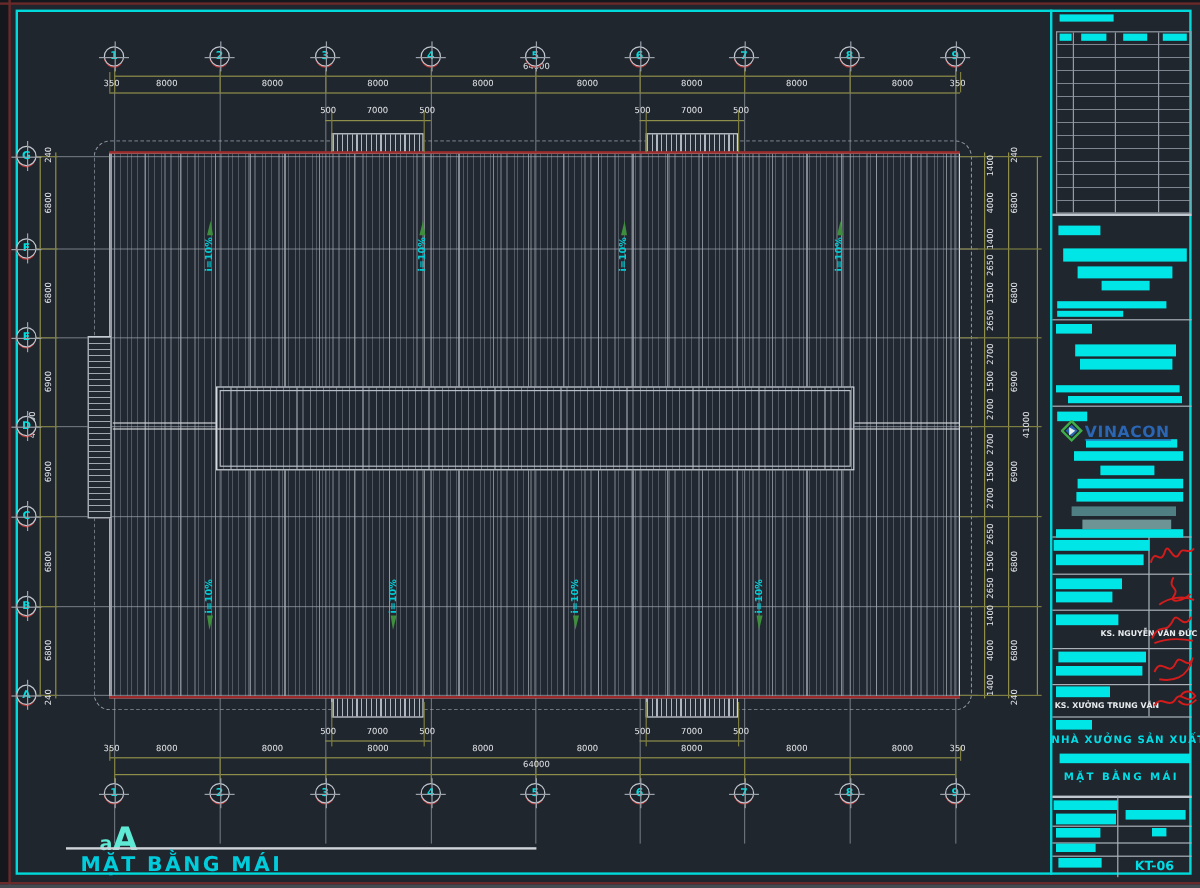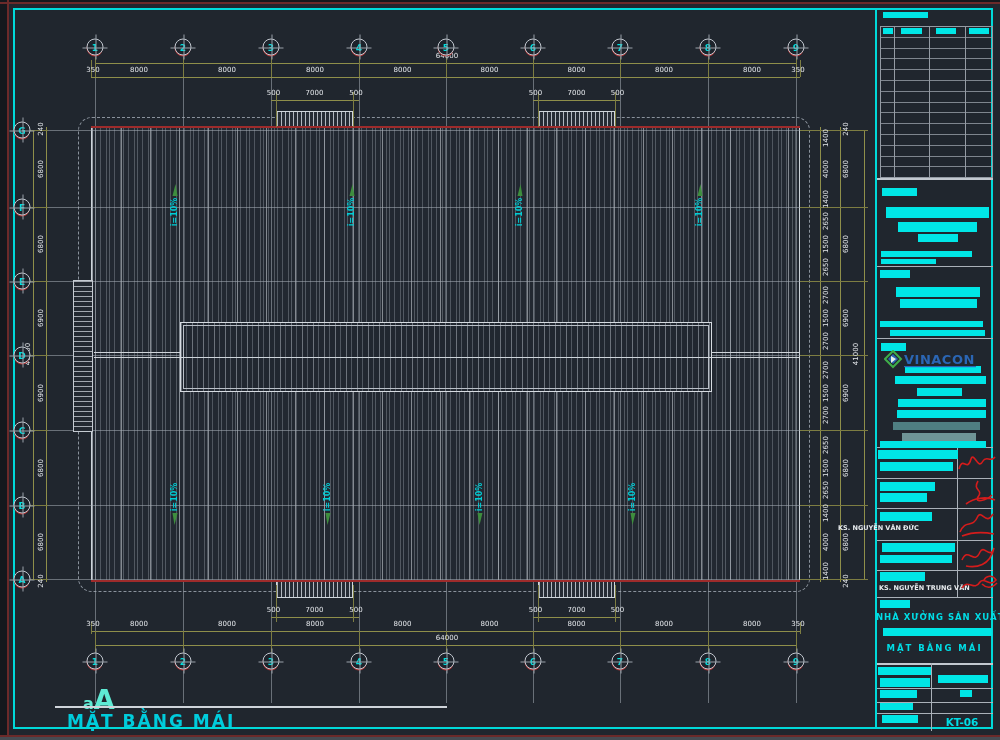--- a/index.html
+++ b/index.html
@@ -112,22 +112,22 @@
   <div class="abs tbvline" style="left:931px;top:663px;height:68px;"></div>
 
   <svg id="logo" width="94" height="20" viewBox="0 0 94 20">
     <polygon points="9,1 17,9 9,17 1,9" fill="none" stroke="#3fae49" stroke-width="2"></polygon>
     <polygon points="9,4 14,9 9,14 4,9" fill="#2b66b4"></polygon>
     <polygon points="7,6 12,9 7,13" fill="#e8f2e8"></polygon>
     <text x="20" y="14" font-family="DejaVu Sans, sans-serif" font-size="13" font-weight="bold" fill="#2b66b4" letter-spacing="0.5">VINACON</text>
     <rect x="20" y="16" width="72" height="1.2" fill="#2b66b4"></rect>
   </svg>
 
-  <div class="tb-text" style="left:838px;top:524px;">KS. NGUYỄN VĂN ĐỨC</div>
-  <div class="tb-text" style="left:879px;top:584px;">KS. NGUYỄN TRUNG VĂN</div>
+  <div class="tb-text" style="left:917px;top:524px;">KS. NGUYỄN VĂN ĐỨC</div>
+  <div class="tb-text" style="left:879px;top:584px;">KS. XƯỞNG TRUNG VĂN</div>
   <div class="tb-cyan" style="left:876px;top:612px;width:117px;text-align:center;font-size:8.5px;letter-spacing:1px;">NHÀ XƯỞNG SẢN XUẤT</div>
   <div class="tb-cyan" style="left:876px;top:643px;width:117px;text-align:center;font-size:8.5px;letter-spacing:2px;">MẶT BẰNG MÁI</div>
   <div class="tb-cyan" style="left:934px;top:716px;width:56px;text-align:center;font-size:10.5px;">KT-06</div>
 
   <svg class="sig" style="left:956px;top:447px;" width="40" height="30" viewBox="0 0 40 30">
     <path d="M3 22 C7 8 11 26 15 12 C18 4 22 24 27 14 C30 8 35 16 39 10" fill="none" stroke="#d41c1c" stroke-width="1.6"></path>
     </svg>
   <svg class="sig" style="left:958px;top:478px;" width="40" height="30" viewBox="0 0 40 30">
     <path d="M20 3 C14 13 26 11 20 19 C16 25 28 23 34 17 M8 26 C16 20 28 18 37 22" fill="none" stroke="#d41c1c" stroke-width="1.6"></path>
     </svg>

